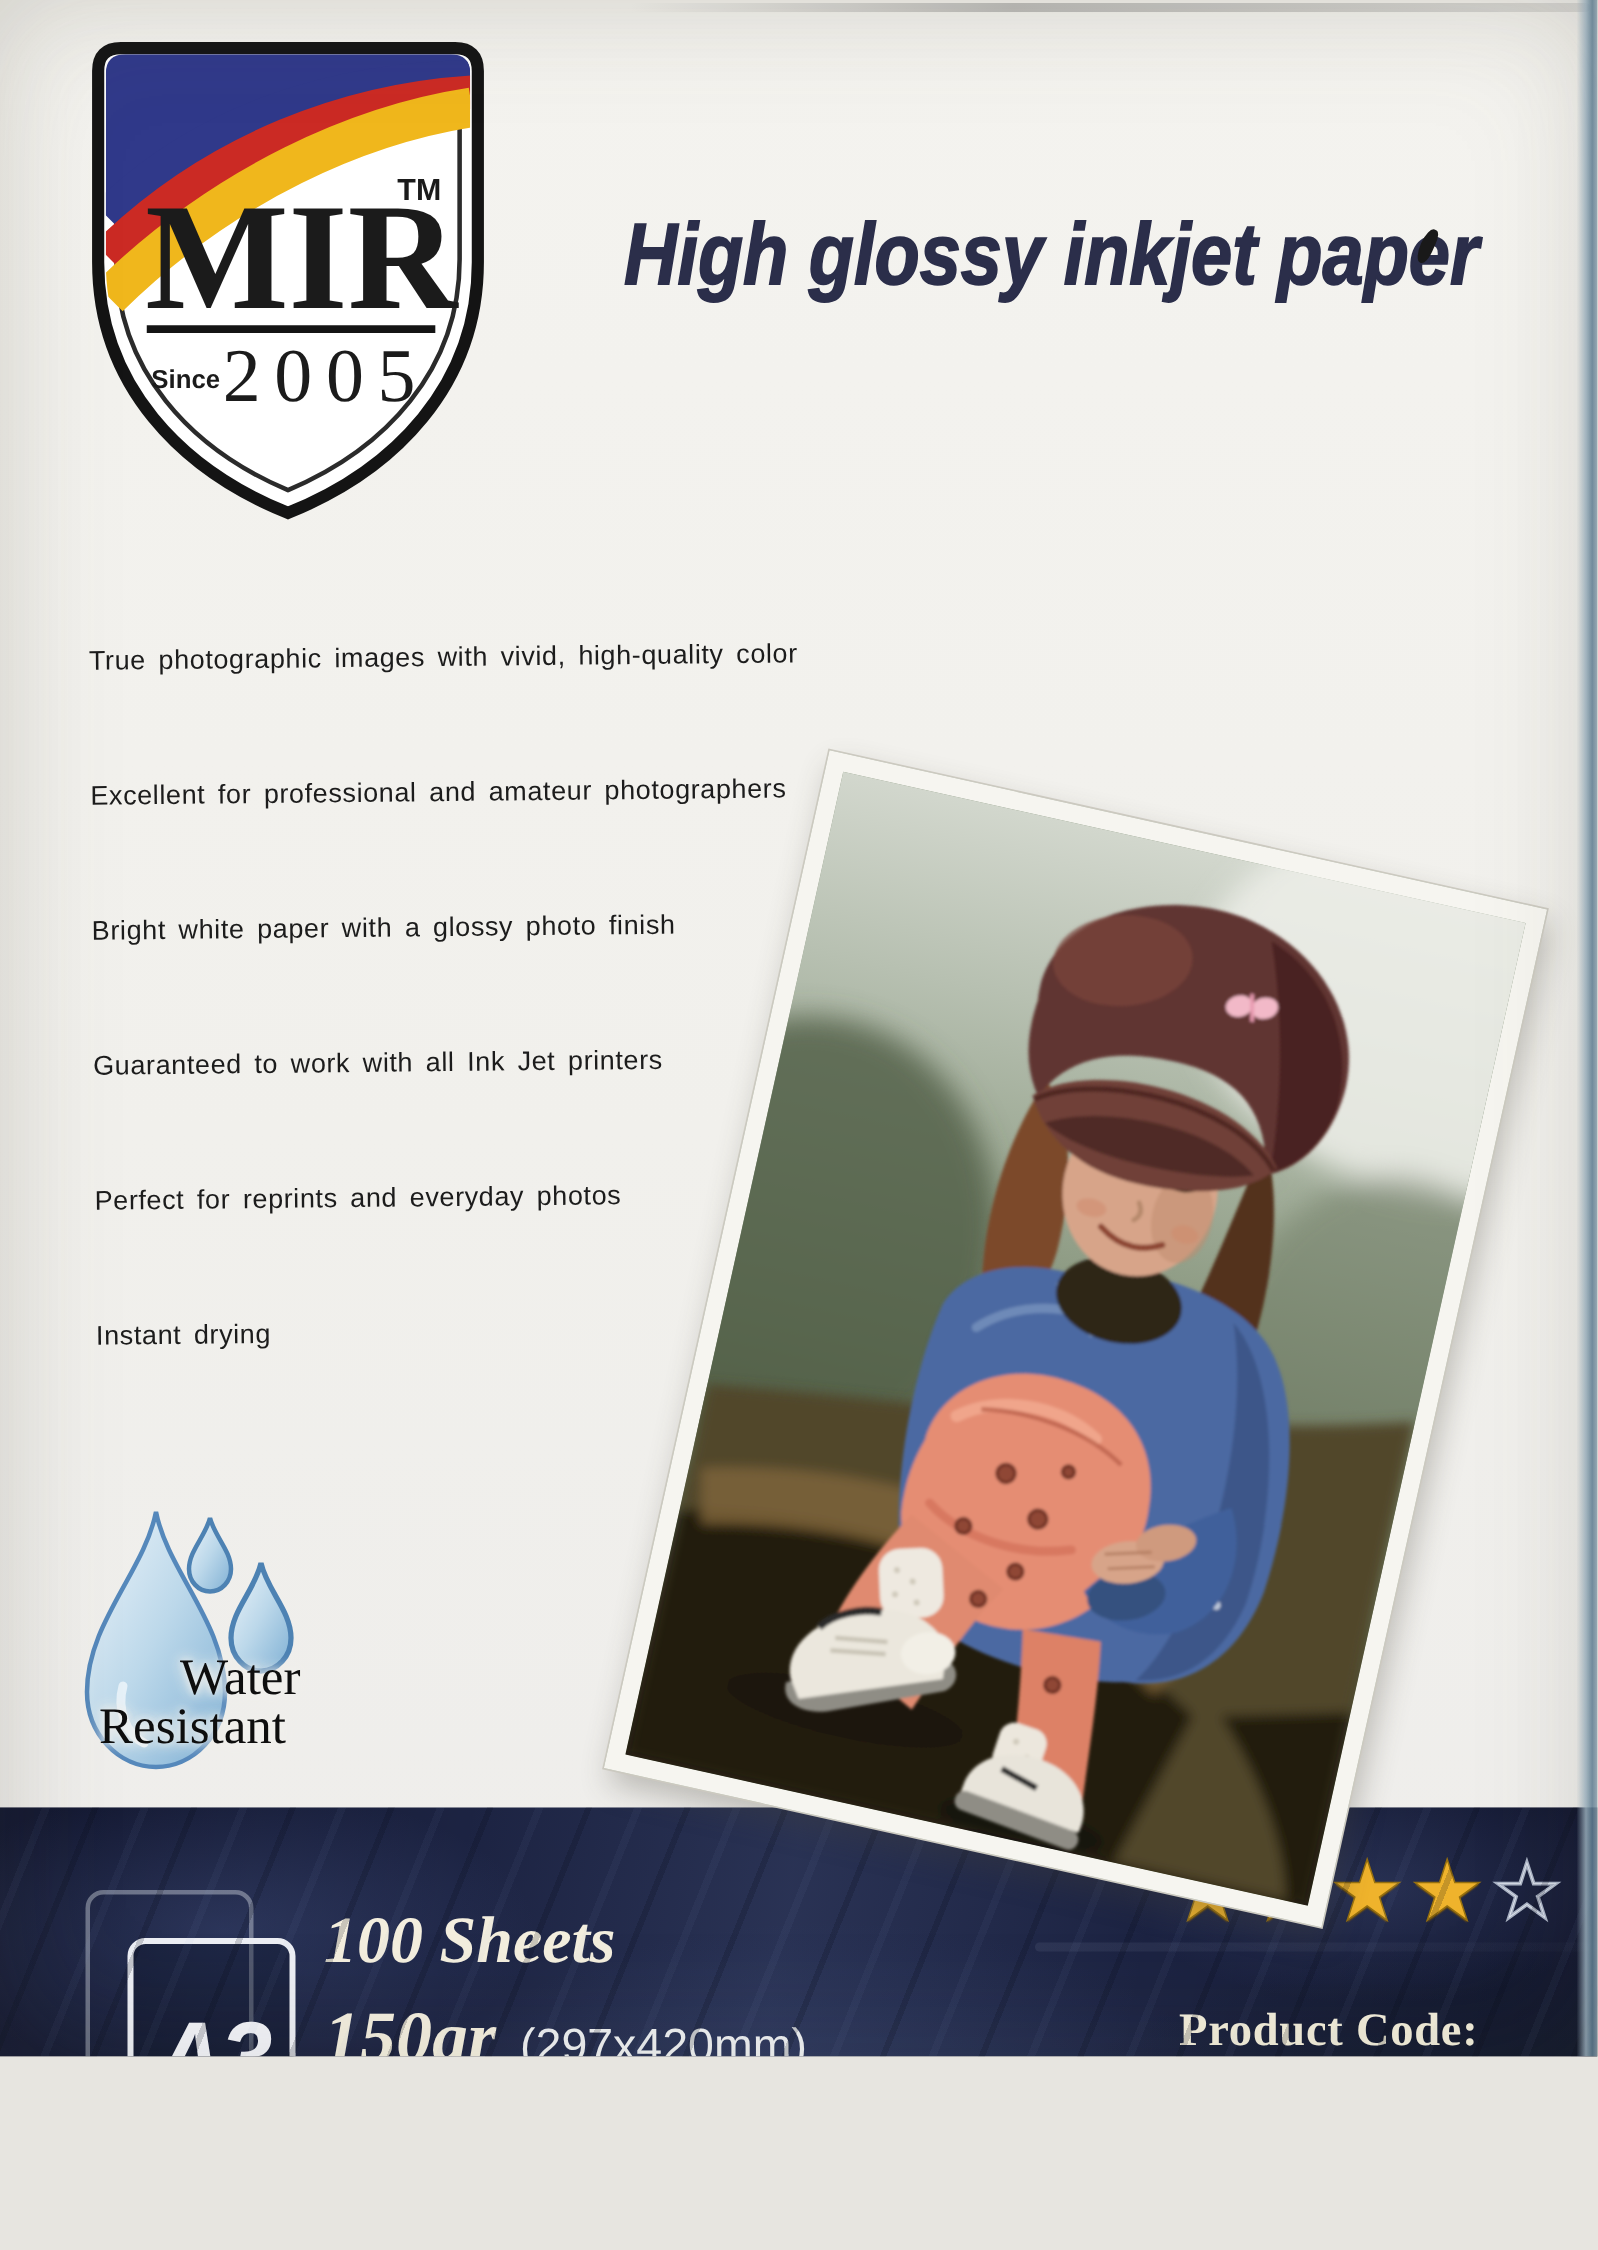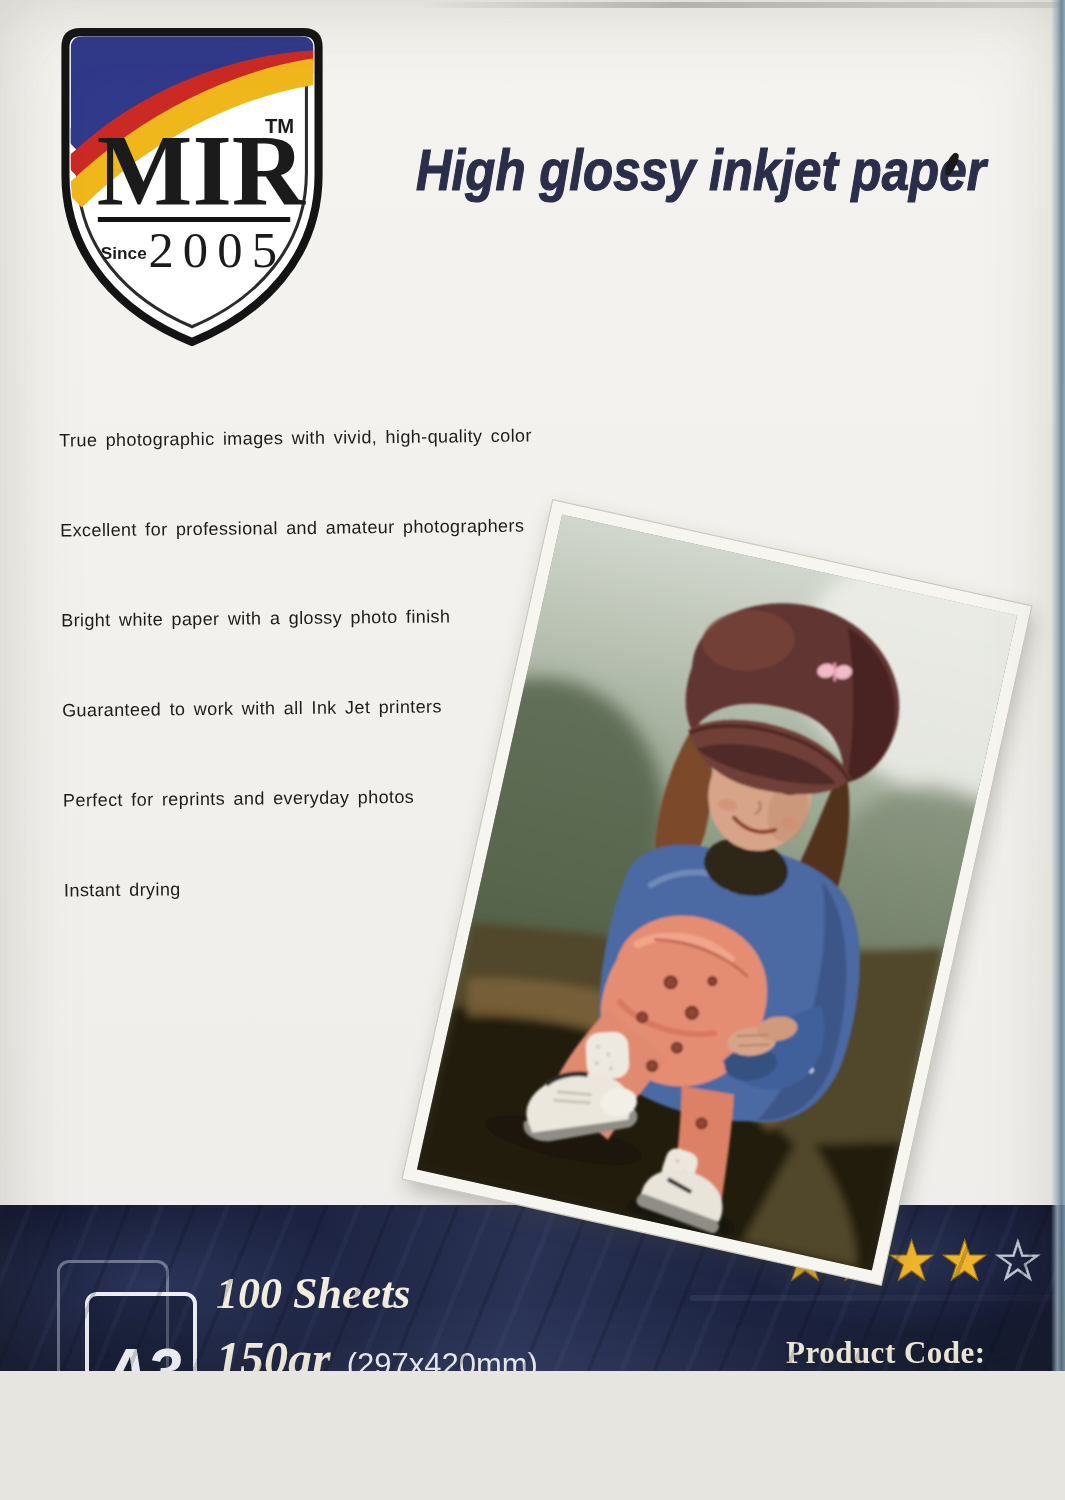--- a/index.html
+++ b/index.html
@@ -267,20 +267,43 @@
         </g>
         <g transform="translate(262 640) rotate(8)">
           <path d="M -40 0 C -38 -22 -12 -34 12 -30 C 34 -26 44 -10 42 6 L -40 10 Z" fill="#e8e4da"></path>
           <rect x="-42" y="6" width="86" height="13" rx="6" fill="#8f8d85"></rect>
           <path d="M -20 -16 l 26 4" stroke="#2a2a2a" stroke-width="4"></path>
         </g>
       </g>
     </svg>
   </div>
 
+  <div id="water">
+    <svg width="160" height="195" viewBox="0 0 160 195" aria-hidden="true">
+      <defs>
+        <linearGradient id="dropGrad" x1="0" y1="0" x2="1" y2="1">
+          <stop offset="0" stop-color="#eef5fa"></stop>
+            <stop offset=".5" stop-color="#bcd8ea"></stop>
+          <stop offset="1" stop-color="#7fb0d4"></stop>
+        </linearGradient>
+      </defs>
+      <g>
+        <path d="M 48 4 C 56 44 94 78 94 124 A 46 50 0 1 1 2 124 C 2 78 40 44 48 4 Z" fill="url(#dropGrad)" stroke="#5588bb" stroke-width="3"></path>
+        <path d="M 26 120 a 24 30 0 0 0 14 38" fill="none" stroke="#eaf3f9" stroke-width="6" stroke-linecap="round" opacity=".9"></path>
+      </g>
+      <g>
+        <path d="M 84 8 C 87 20 98 30 98 42 A 14 15 0 1 1 70 42 C 70 30 81 20 84 8 Z" fill="url(#dropGrad)" stroke="#4d82b3" stroke-width="3"></path>
+      </g>
+      <g>
+        <path d="M 118 38 C 122 56 138 70 138 88 A 20 22 0 1 1 98 88 C 98 70 114 56 118 38 Z" fill="url(#dropGrad)" stroke="#4d82b3" stroke-width="3.5"></path>
+      </g>
+    </svg>
+    <div class="water-line" id="water-line1">Water</div>
+    <div class="water-line" id="water-line2">Resistant</div>
+  </div>
 
   <div id="band">
     <div class="band-streak" id="streak1"></div>
     <div class="band-streak" id="streak2"></div>
 
     <div class="sheet" id="sheet-back"></div>
     <div class="sheet" id="sheet-front">
       <span id="size-label">A3</span>
     </div>
 

